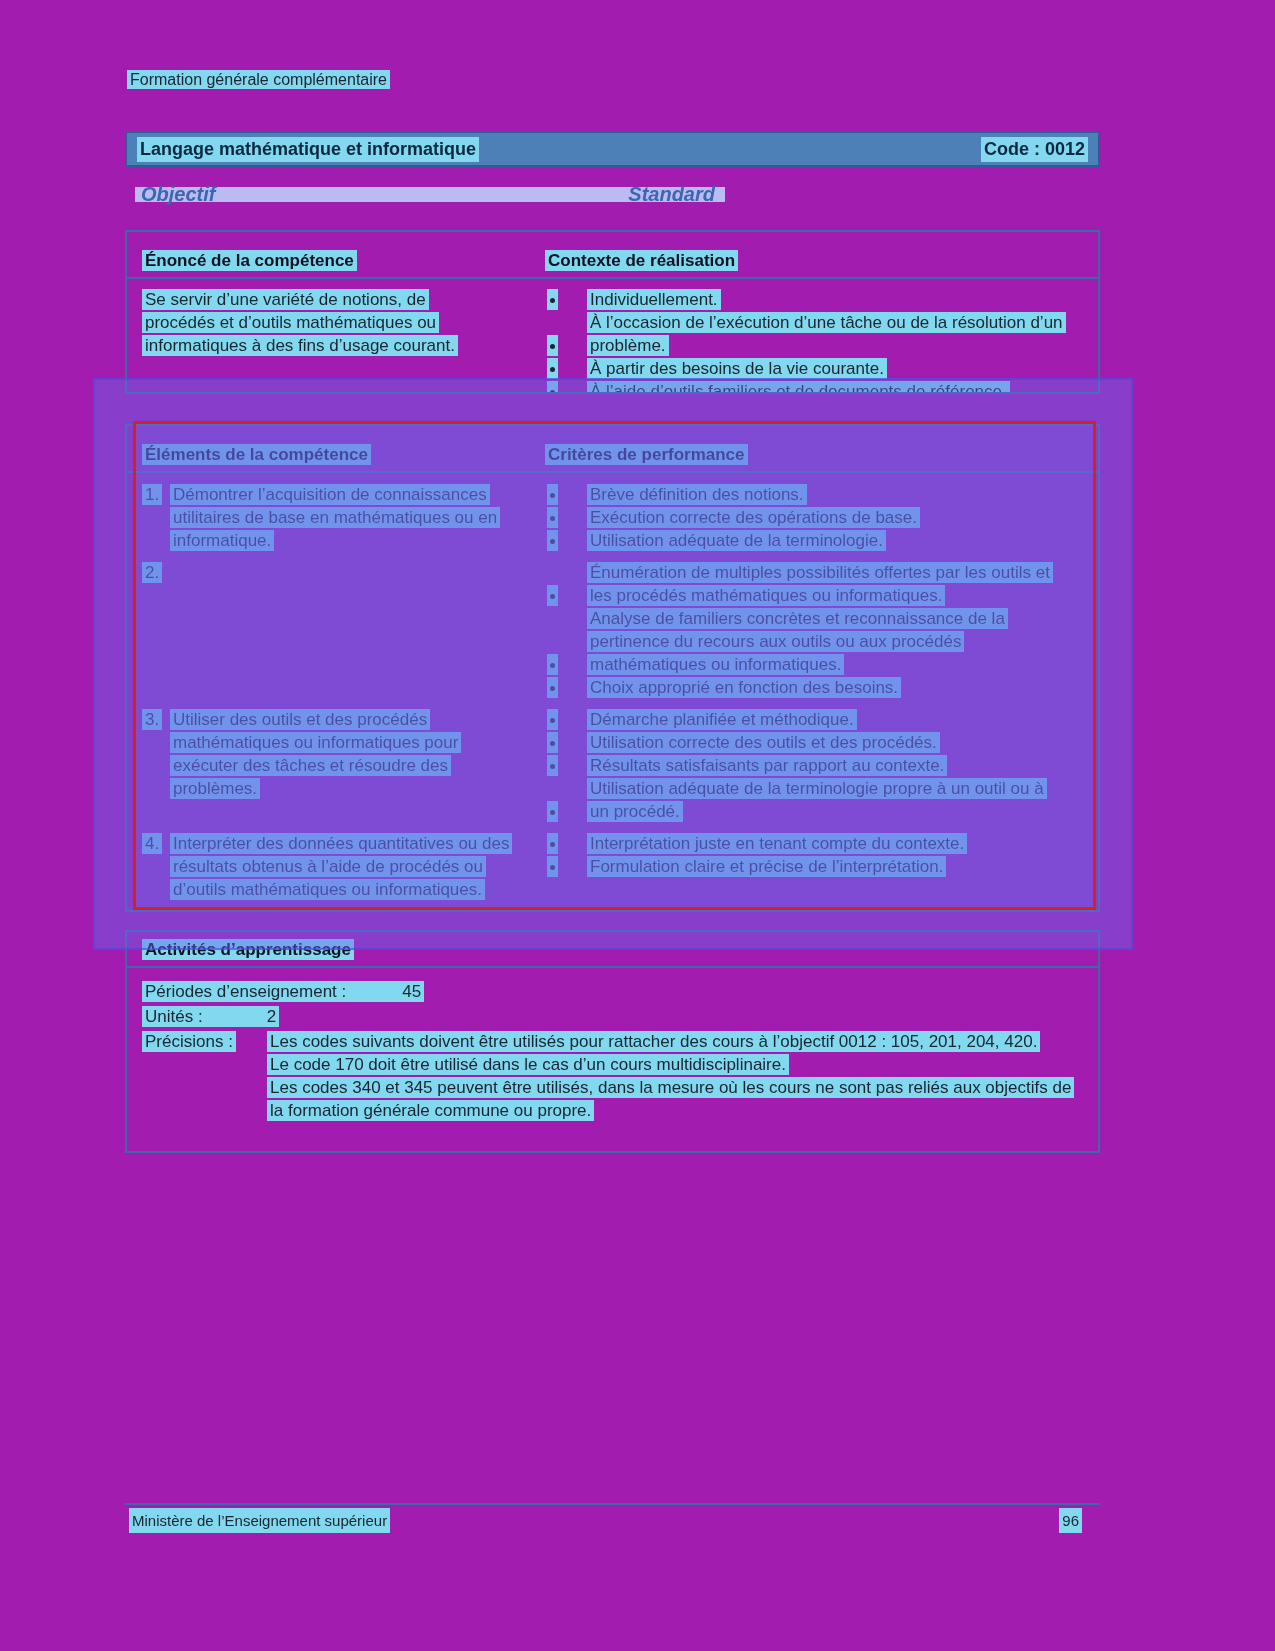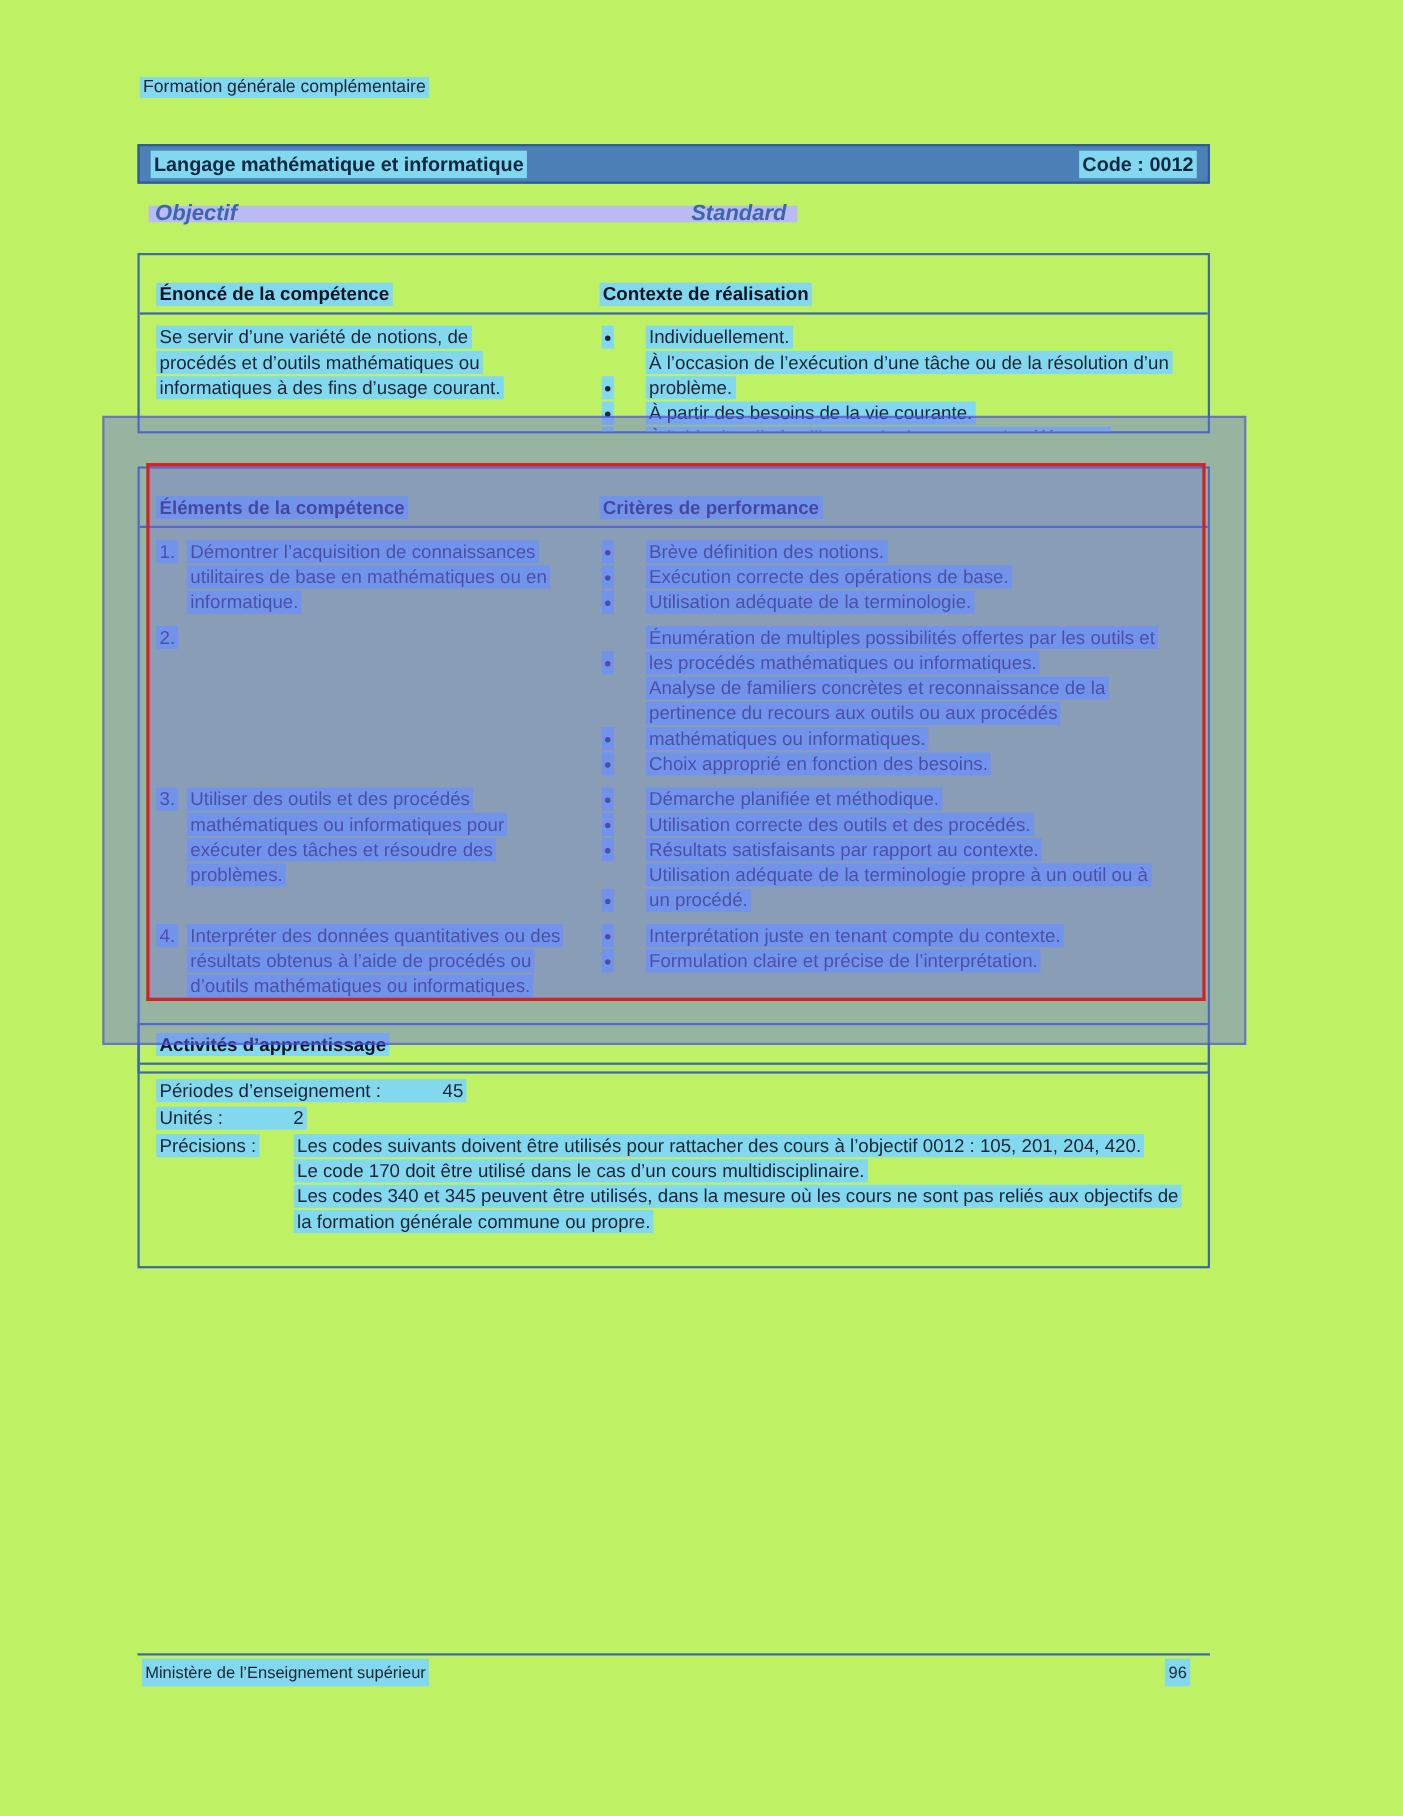--- a/index.html
+++ b/index.html
@@ -1,19 +1,19 @@
 <!DOCTYPE html>
 <html><head>
 <meta charset="utf-8">
 <style>
   * { margin:0; padding:0; box-sizing:border-box; }
   html, body { background:#ffffff; }
   .page {
     position:relative; width:1275px; height:1651px;
-    background:#bef264; overflow:hidden;
+    background:#a21caf; overflow:hidden;
     font-family:"Liberation Sans", sans-serif;
     font-size:17px; line-height:23px; color:#1b2433;
   }
   .hl {
     background:#82d8ee; padding:1px 3px;
     box-decoration-break:clone; -webkit-box-decoration-break:clone;
   }
   .b { font-weight:bold; color:#0b1322; }
 
   .top-label { position:absolute; left:127px; top:68px; font-size:16px; }
@@ -28,24 +28,24 @@
   .obj-band {
     position:absolute; left:135px; top:187px; width:590px; height:15px;
     background:#b9bbf2;
     display:flex; justify-content:space-between; align-items:center;
     padding:0 10px 0 6px;
     font-size:20px; font-weight:bold; font-style:italic; color:#3b66b0;
   }
 
   .tbl { position:absolute; left:125px; width:975px; border:2px solid #3c69a8; overflow:hidden; }
   .tbl1 { top:230px; height:164px; }
-  .tbl2 { top:424px; height:552px; }
+  .tbl2 { top:424px; height:488px; }
   .tbl3 { top:930px; height:223px; }
 
-  .tbl-header { display:flex; padding:24px 0 5px; border-bottom:2px solid #3c69a8; }
+  .tbl-header { display:flex; padding:7px 0 5px; border-bottom:2px solid #3c69a8;margin-top:10px; }
   .th-left { flex:0 0 418px; padding-left:15px; }
   .th-right { flex:1; }
 
   .tbl-body { display:flex; padding-top:9px; }
   .col-left { flex:0 0 418px; padding-left:15px; }
   .col-left .wrap { width:352px; }
   .col-right { flex:1; }
 
   .bullet { display:flex; align-items:flex-end; }
   .dot-cell { flex:0 0 42px; padding-left:2px; }

